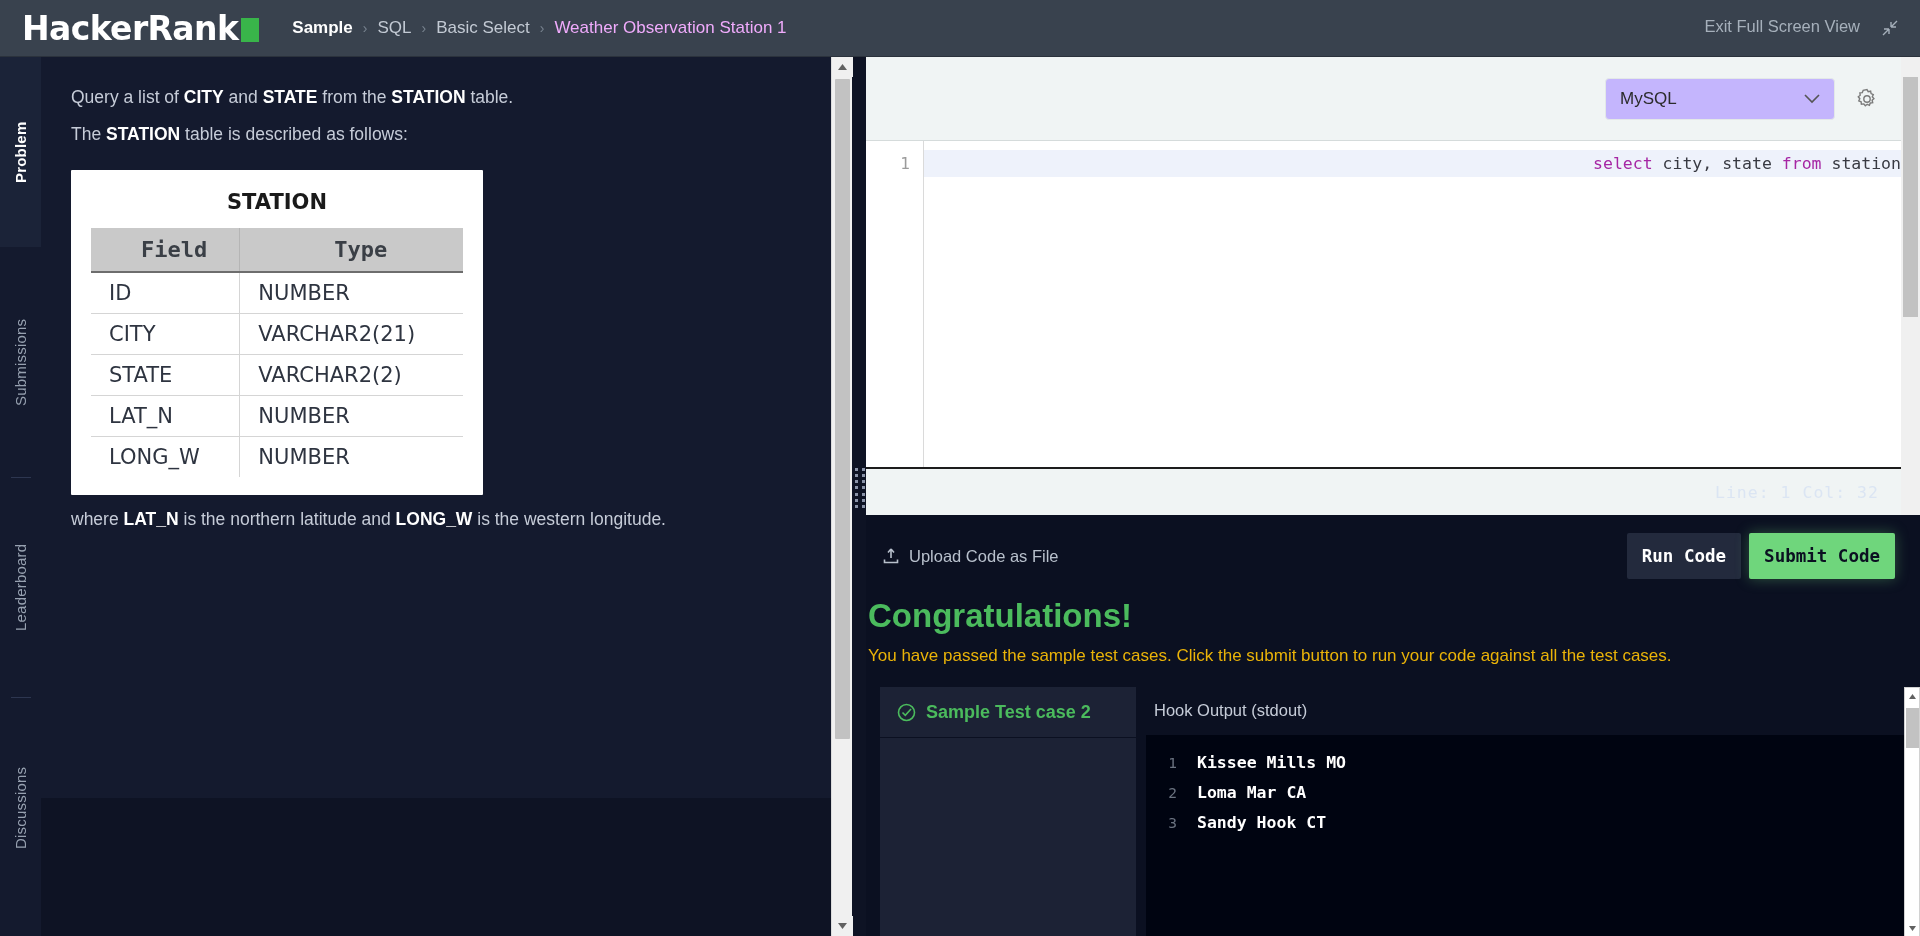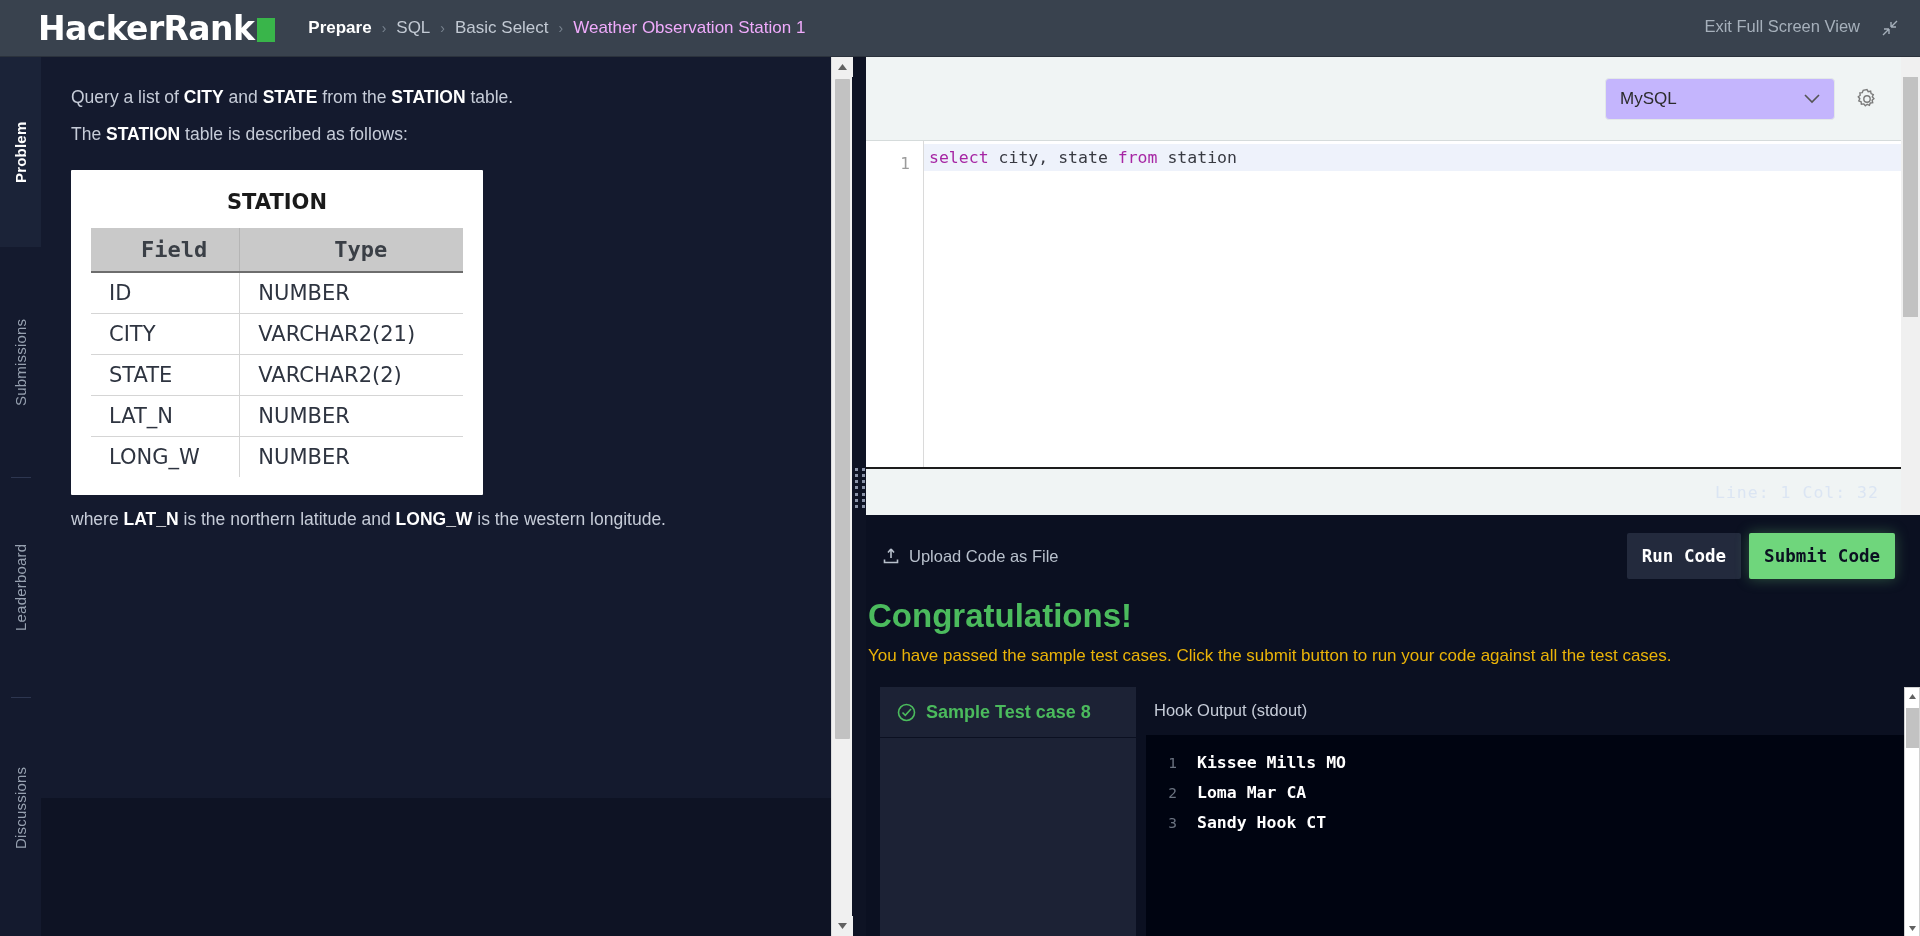--- a/index.html
+++ b/index.html
@@ -13,21 +13,21 @@
   
   #topbar {
     position: absolute; top: 0; left: 0;
     width: 1920px; height: 57px;
     background: #39424e;
     display: flex; align-items: center;
     border-bottom: 1px solid #2b323c;
   }
   #logo-wrap {
     display: flex; align-items: center;
-    margin-left: 38px;
+    margin-left: 22px;
     text-align: right;
   }
   #logo-text {
     color: #ffffff;
     font-size: 33px;
     font-weight: 700;
     letter-spacing: -0.6px;
     font-family: "DejaVu Sans", sans-serif;
   }
   #logo-square {
@@ -214,21 +214,21 @@
     border-right: 1px solid #dadada;
     padding-top: 9px;
     text-align: right;
     padding-right: 13px;
   }
   .gutter-num {
     color: #9b9b9b; font-size: 16px;
     font-family: "DejaVu Sans Mono", monospace;
     line-height: 27px;
   }
-  #code-lines { flex: 1; padding-top: 3px; }
+  #code-lines { flex: 1; padding-top: 9px; text-align: right; }
   .code-line {
     height: 27px; line-height: 27px;
     font-family: "DejaVu Sans Mono", monospace;
     font-size: 16.5px;
     padding-left: 5px;
     background: #eef2fb;
     color: #1e1e1e;
     white-space: pre;
   }
   .kw { color: #a626a4; }
@@ -379,21 +379,21 @@
 </style>
 </head>
 <body>
 
 <div id="topbar">
   <div id="logo-wrap">
     <span id="logo-text">HackerRank</span>
     <span id="logo-square"></span>
   </div>
   <div id="breadcrumb">
-    <span class="crumb strong">Prepare</span>
+    <span class="crumb strong">Sample</span>
     <span class="crumb-sep">›</span>
     <span class="crumb">SQL</span>
     <span class="crumb-sep">›</span>
     <span class="crumb">Basic Select</span>
     <span class="crumb-sep">›</span>
     <span class="crumb current">Weather Observation Station 1</span>
   </div>
   <span id="exit-fs">Exit Full Screen View</span>
   <span id="exit-fs-icon">
     <svg viewBox="0 0 20 20">
@@ -569,21 +569,21 @@
 
   <div id="testcase-panel">
     <div id="tc-left">
       <div id="tc-head">
         <span id="tc-check">
           <svg viewBox="0 0 19 19">
               <circle cx="9.5" cy="9.5" r="8"></circle>
               <path d="M5.5 9.5 L8.3 12.3 L14 6"></path>
             </svg>
         </span>
-        <span id="tc-label">Sample Test case 8</span>
+        <span id="tc-label">Sample Test case 2</span>
       </div>
       <div id="tc-left-body"></div>
     </div>
     <div id="tc-right">
       <div id="out-label">Hook Output (stdout)</div>
       <div id="out-box">
         <div id="out-gutter">
           <div class="out-num">1</div>
           <div class="out-num">2</div>
           <div class="out-num">3</div>

